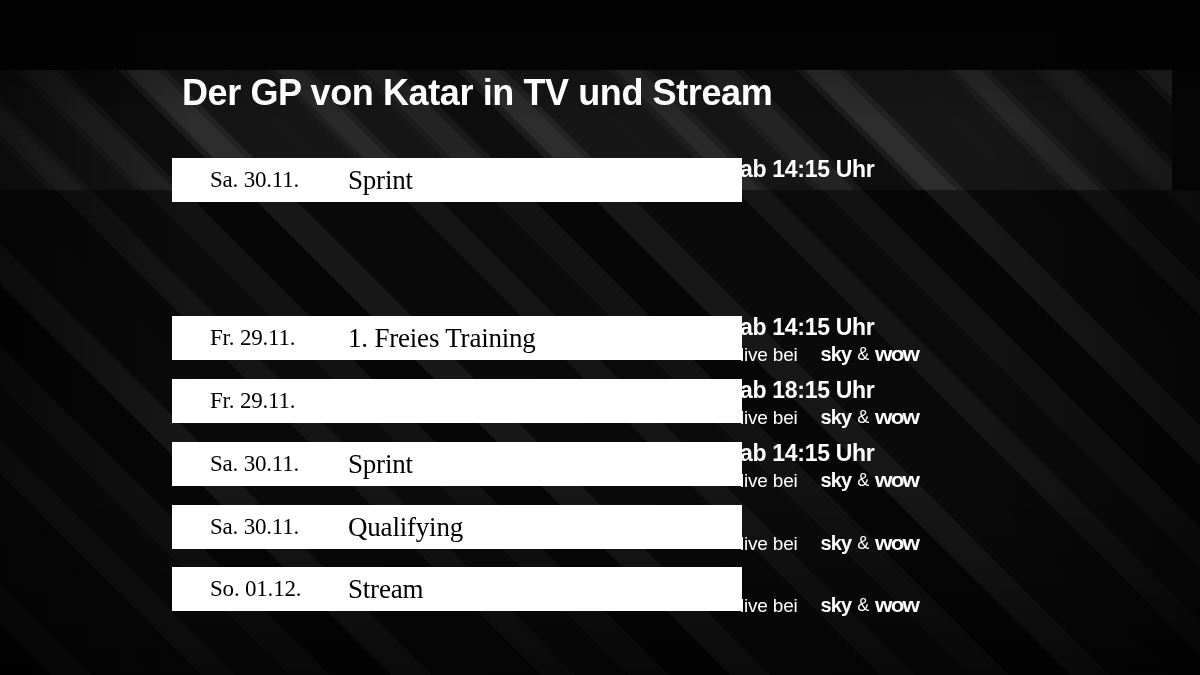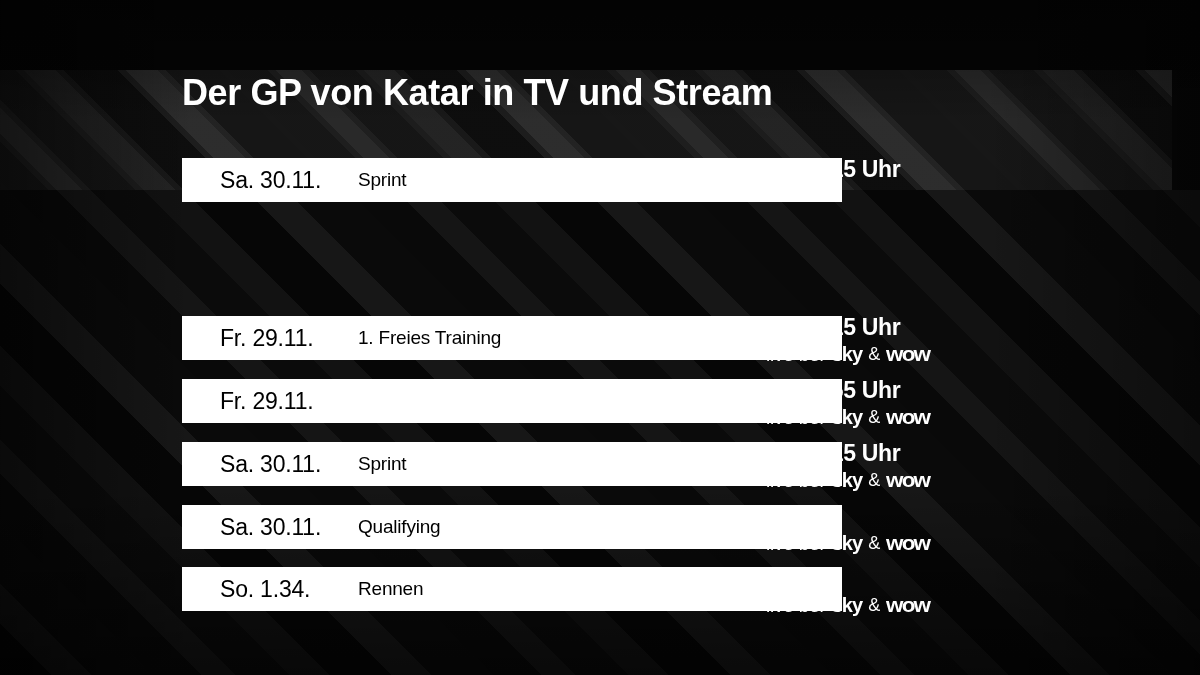--- a/index.html
+++ b/index.html
@@ -110,48 +110,49 @@
 
   
   .row {
     position: absolute;
     left: 0;
     width: 100%;
     height: 44px;
   }
   .bar {
     position: absolute;
-    left: 182px;
+    left: 172px;
     top: 0;
-    width: 660px;
+    width: 570px;
     height: 44px;
     background: #ffffff;
     display: flex;
     align-items: center;
+    font-family: Liberation Serif, serif;
   }
   .bar .date {
     position: absolute;
     left: 38px;
     font-size: 23px;
     color: #000000;
     white-space: nowrap;
     letter-spacing: -0.2px;
   }
   .bar .event {
     position: absolute;
     left: 176px;
-    font-size: 19px;
+    font-size: 27px;
     color: #000000;
     white-space: nowrap;
     letter-spacing: -0.2px;
   }
 
   .info {
     position: absolute;
-    left: 766px;
+    left: 740px;
     top: 0;
     width: 420px;
     height: 44px;
   }
   .info .time {
     position: absolute;
     left: 0;
     top: -2px;
     font-size: 23px;
     font-weight: bold;
@@ -172,21 +173,21 @@
     color: #ffffff;
     letter-spacing: -0.2px;
   }
 
   
   .logo-sky {
     font-size: 20px;
     font-weight: bold;
     color: #ffffff;
     letter-spacing: -0.9px;
-    margin-left: 8px;
+    margin-left: 23px;
   }
   .logo-amp {
     font-size: 18px;
     color: #ffffff;
     margin-left: 6px;
     margin-right: 6px;
   }
   .logo-wow {
     font-size: 20px;
     font-weight: bold;
@@ -260,21 +261,21 @@
             <span class="logo-amp">&amp;</span>
             <span class="logo-wow">wow</span>
           </div>
         </div>
       </div>
       <div class="row" style="top: 379px;">
         <div class="bar">
           <span class="date">Fr. 29.11.</span>
         </div>
         <div class="info">
-          <div class="time">ab 18:55 Uhr</div>
+          <div class="time">ab 18:15 Uhr</div>
           <div class="chanline">
             <span class="prefix">live bei</span>
             <span class="logo-sky">sky</span>
             <span class="logo-amp">&amp;</span>
             <span class="logo-wow">wow</span>
           </div>
         </div>
       </div>
       <div class="row" style="top: 442px;">
         <div class="bar">
@@ -300,22 +301,22 @@
           <div class="chanline">
             <span class="prefix">live bei</span>
             <span class="logo-sky">sky</span>
             <span class="logo-amp">&amp;</span>
             <span class="logo-wow">wow</span>
           </div>
         </div>
       </div>
       <div class="row" style="top: 567px;">
         <div class="bar">
-          <span class="date">So. 1.34.</span>
-          <span class="event">Rennen</span>
+          <span class="date">So. 01.12.</span>
+          <span class="event">Stream</span>
         </div>
         <div class="info">
           <div class="chanline">
             <span class="prefix">live bei</span>
             <span class="logo-sky">sky</span>
             <span class="logo-amp">&amp;</span>
             <span class="logo-wow">wow</span>
           </div>
         </div>
       </div>

